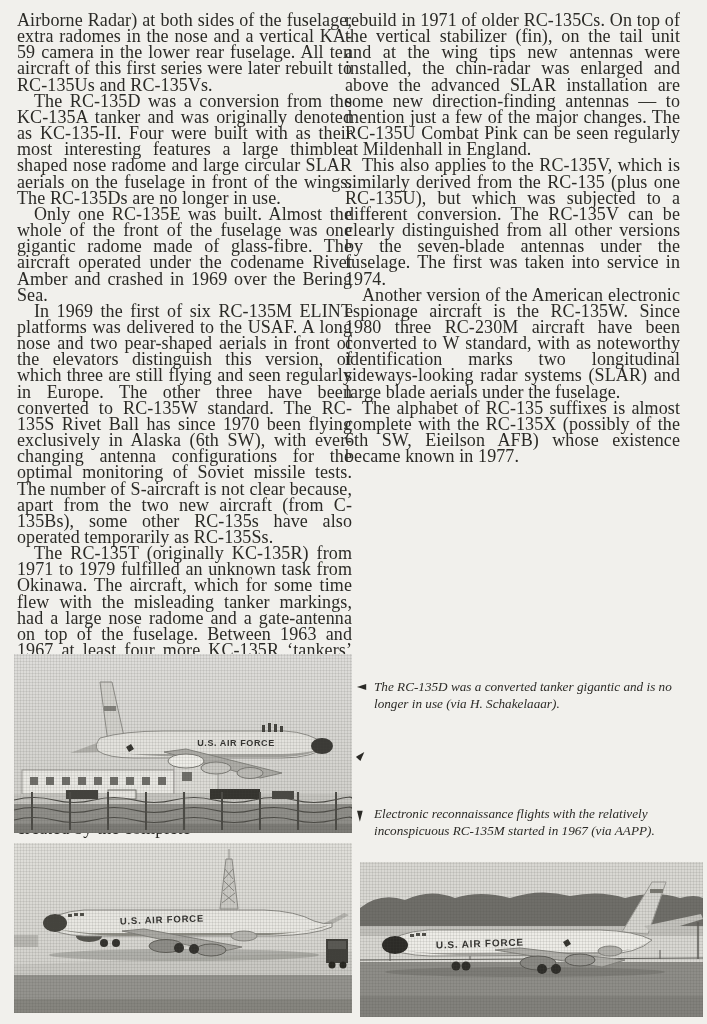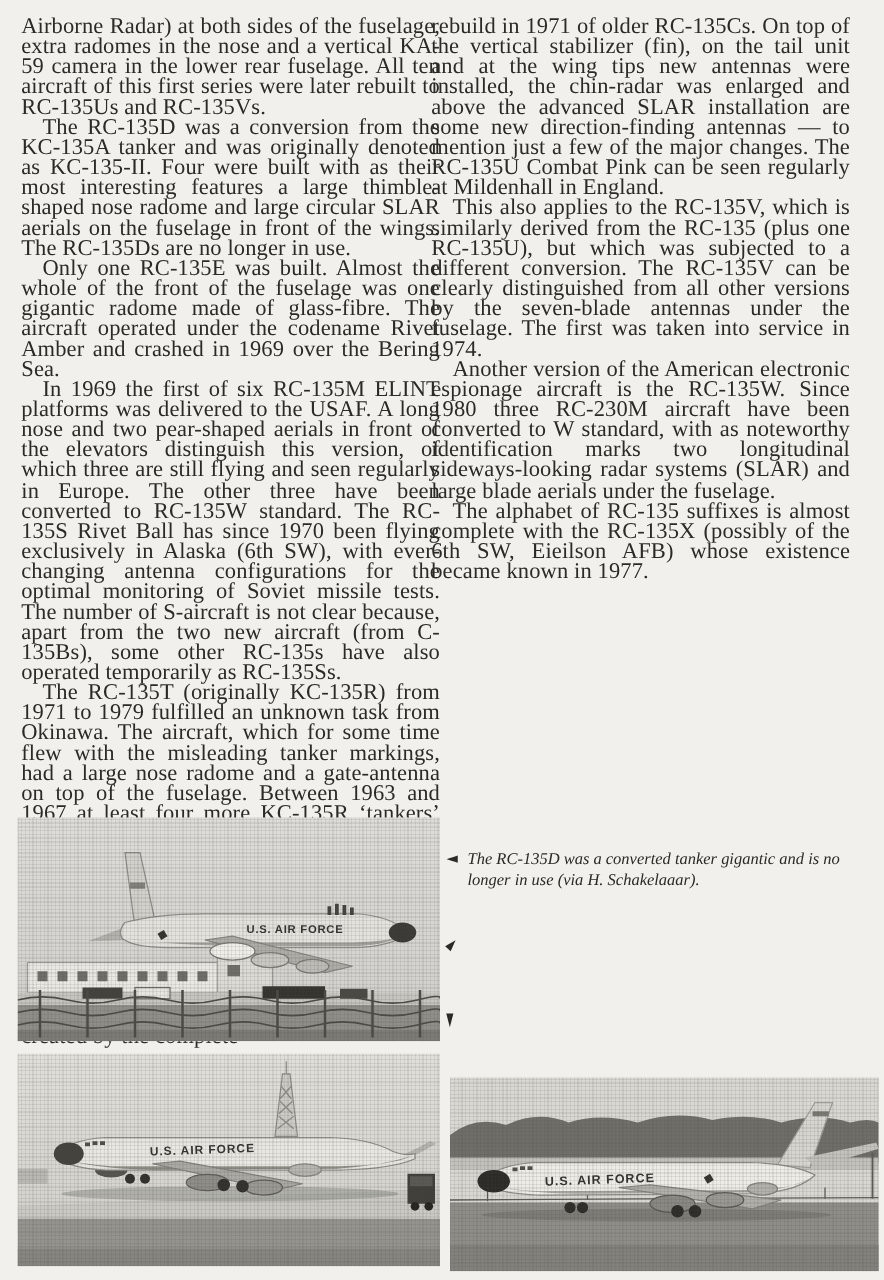--- a/index.html
+++ b/index.html
@@ -153,20 +153,21 @@
 
   <div class="caption caption-1">
     <span class="arrow">◄</span>
     <span class="caption-text">The RC-135D was a converted tanker gigantic and is no longer in use (via H. Schakelaaar).</span>
   </div>
   <div class="caption caption-2">
     <span class="arrow">►</span>
   </div>
   <div class="caption caption-3">
     <span class="arrow">▼</span>
+    <span class="caption-text">Electronic reconnaissance flights with the relatively inconspicuous RC-135M started in 1967 (via AAPP).</span>
   </div>
 
   <figure class="photo photo-2">
     <svg viewBox="0 0 338 170">
       <defs>
         <linearGradient id="sky2" x1="0" y1="0" x2="0" y2="1">
           <stop offset="0" stop-color="#e0dfda"></stop>
             <stop offset="1" stop-color="#cfcec9"></stop>
         </linearGradient>
       </defs>

